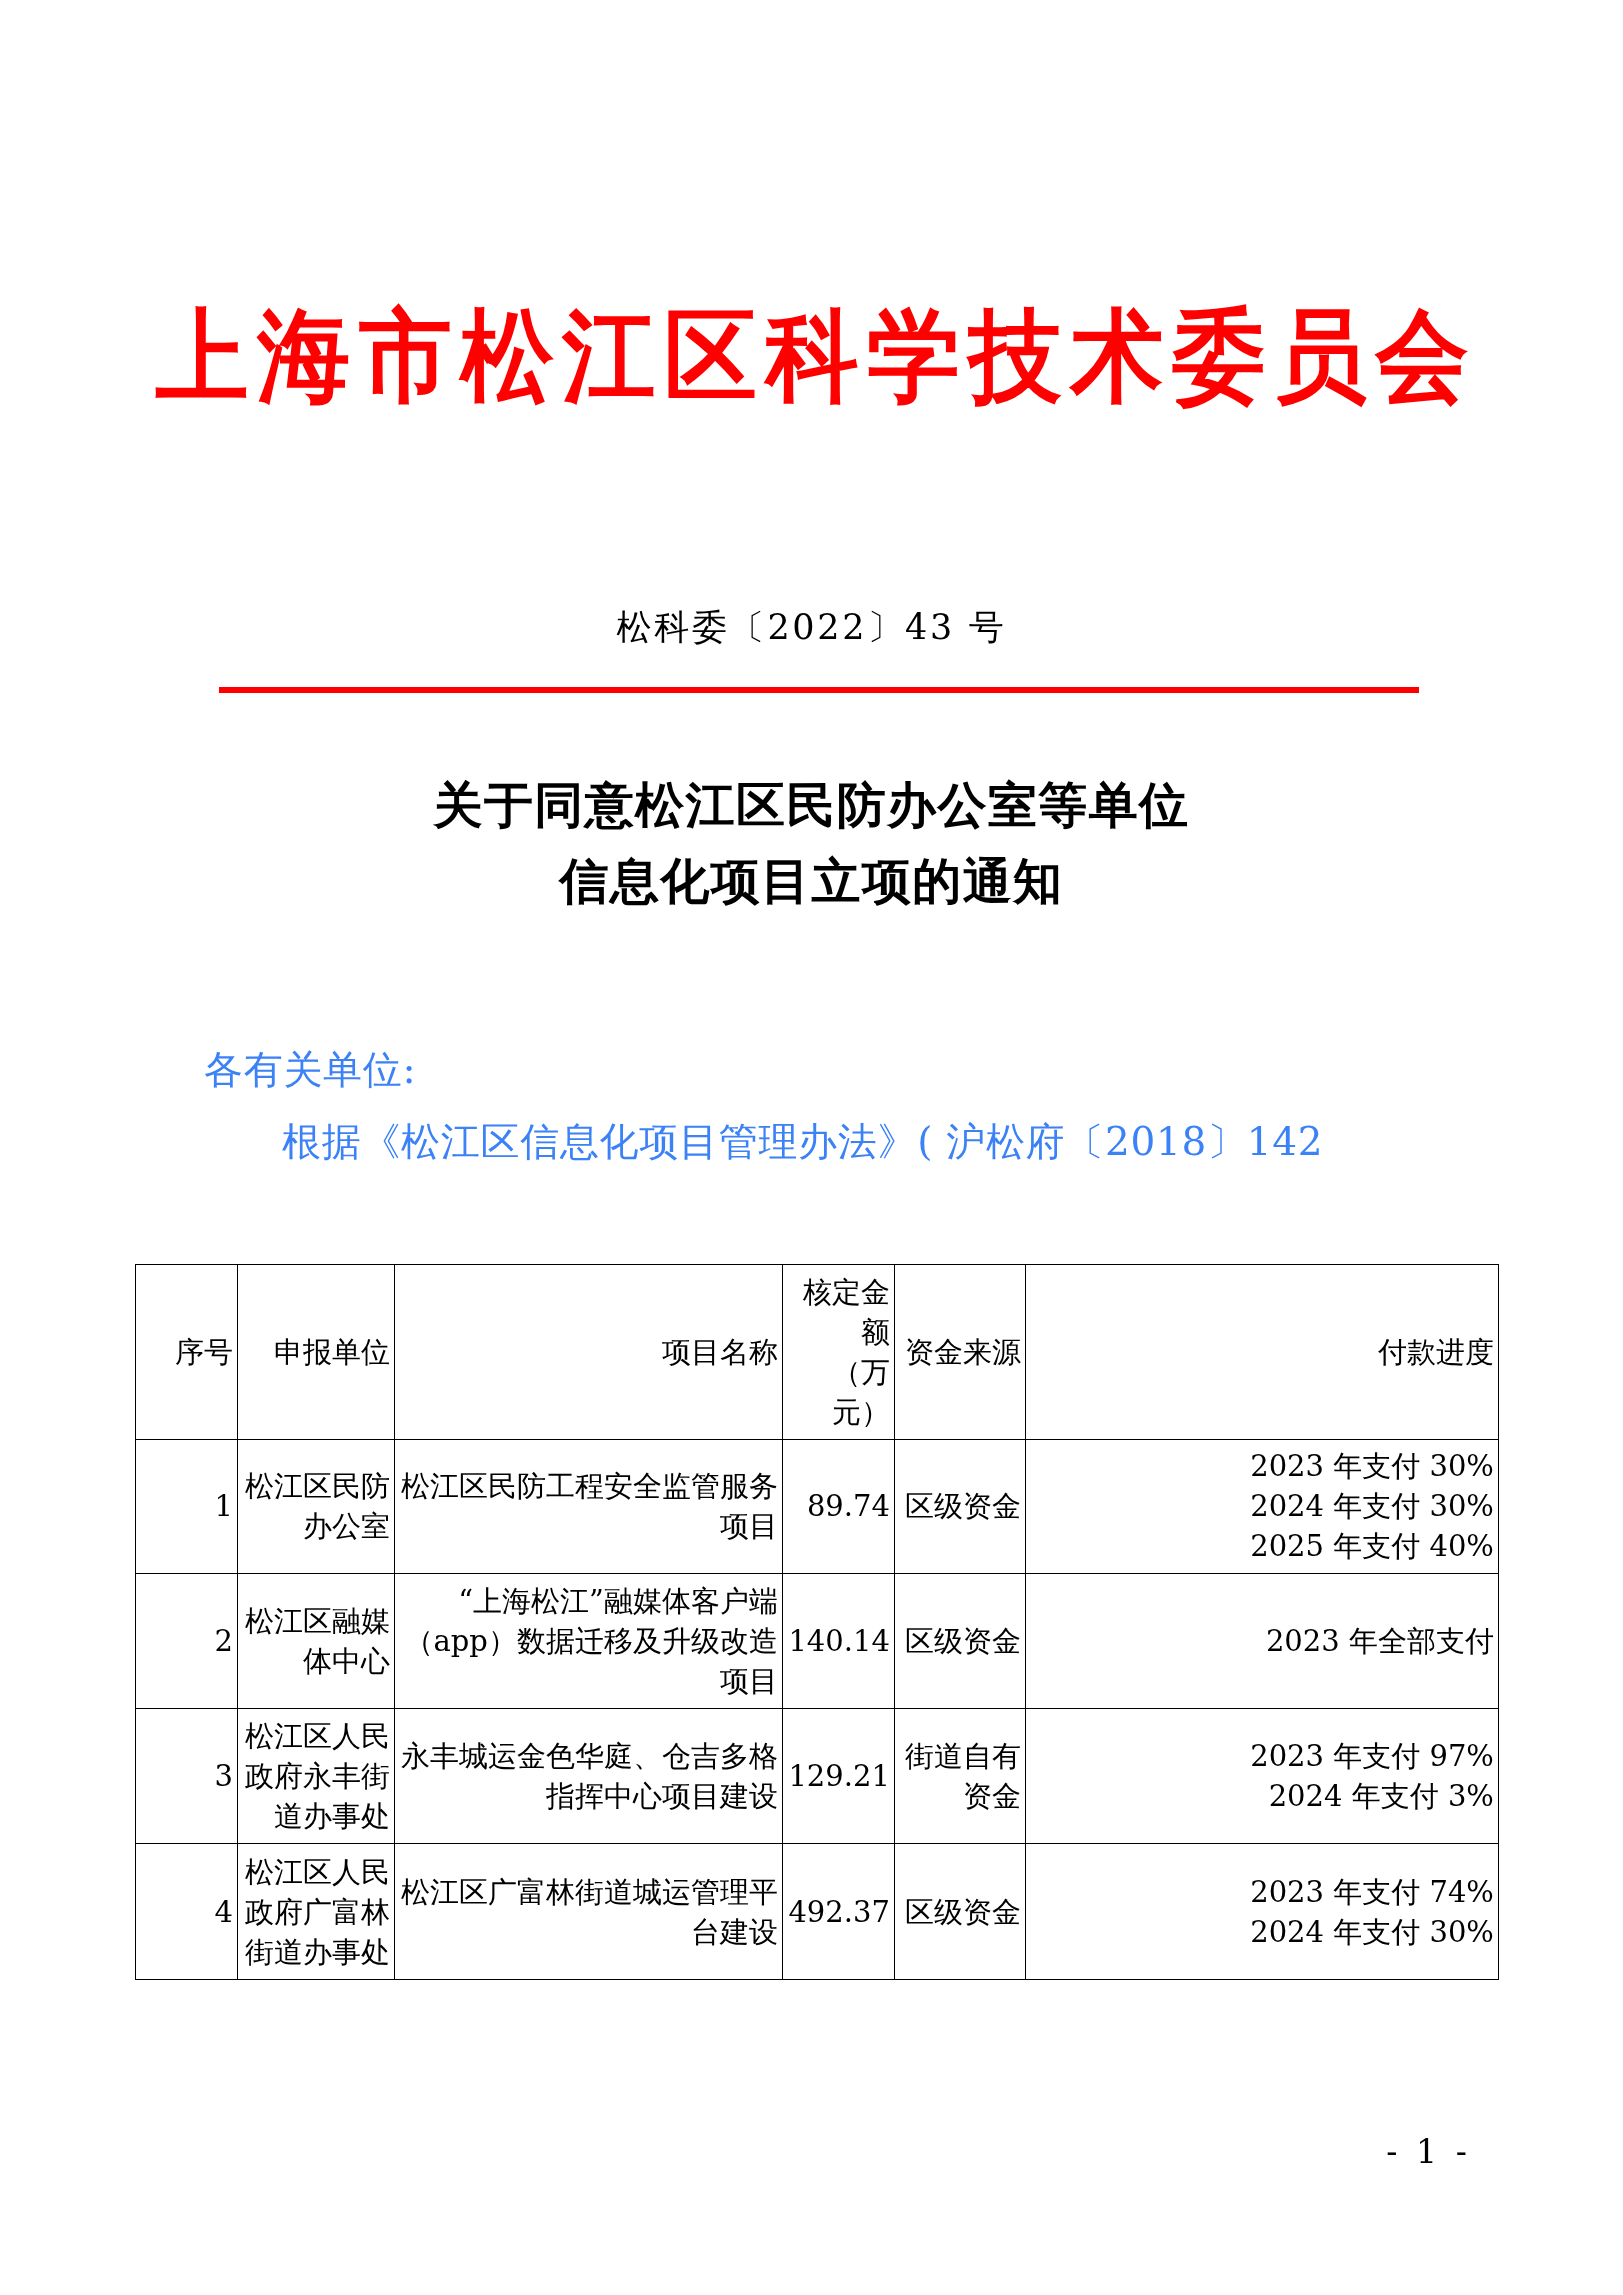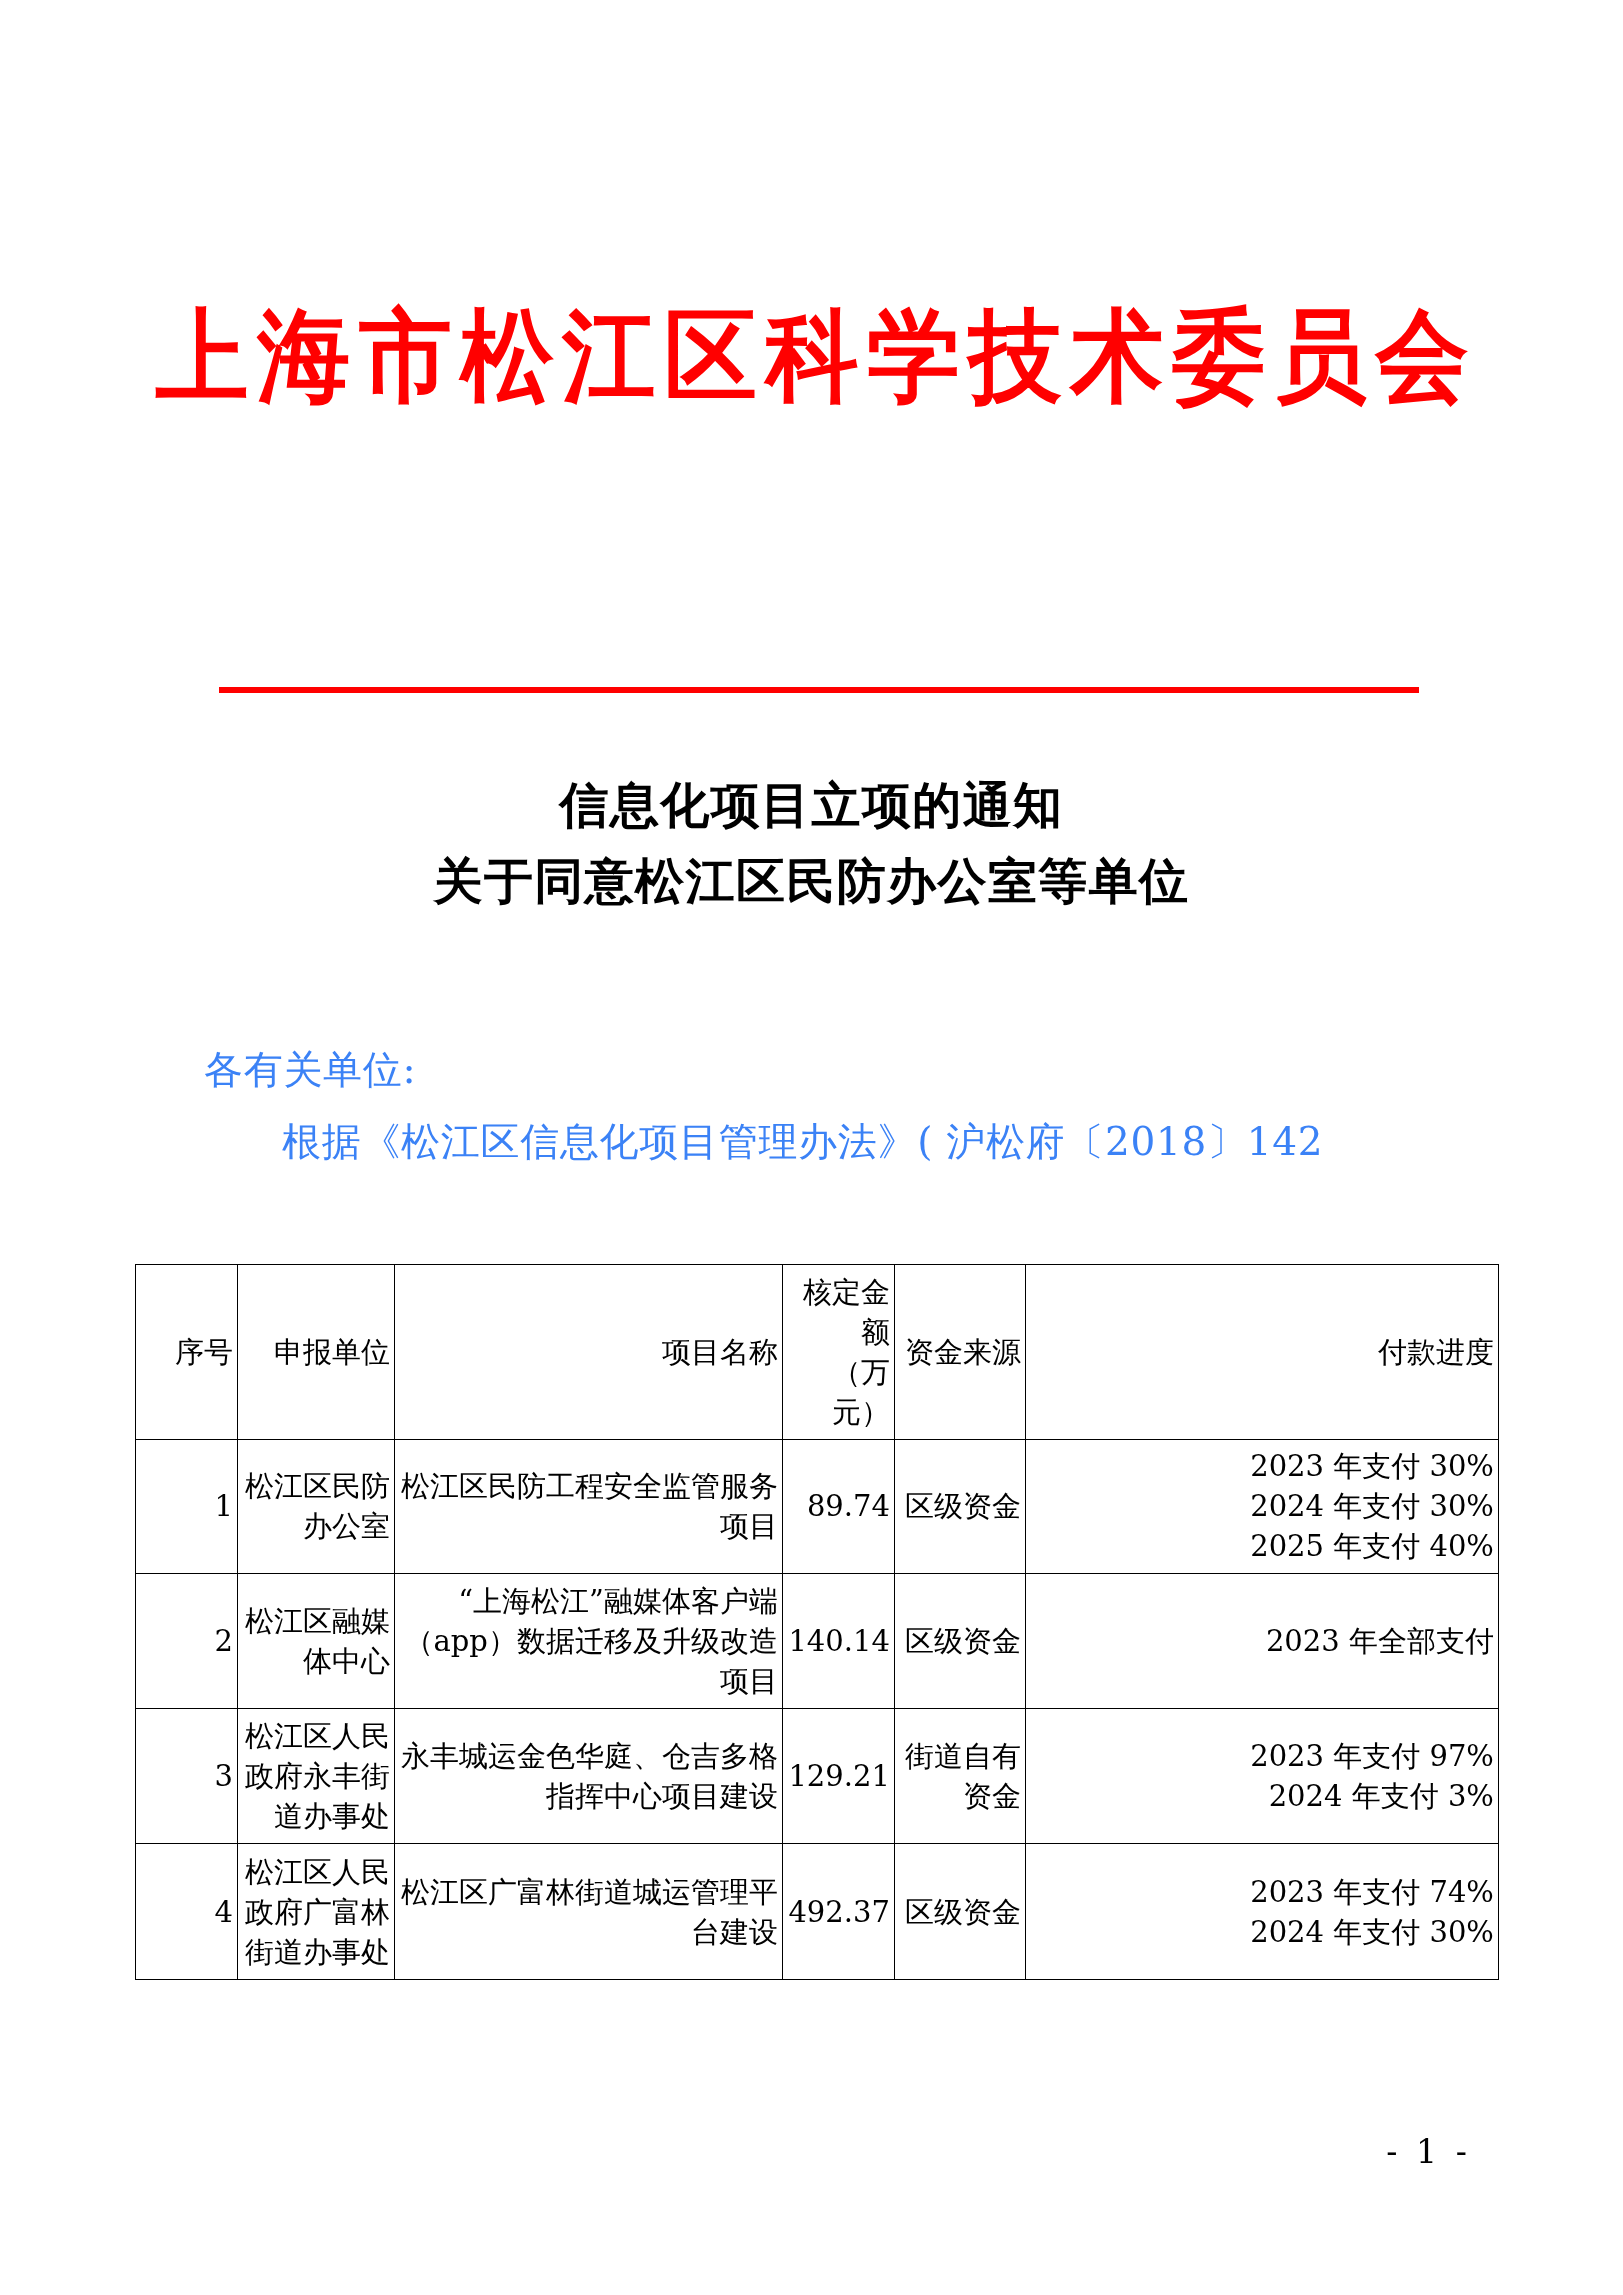--- a/index.html
+++ b/index.html
@@ -174,26 +174,29 @@
 </style>
 </head>
 <body>
 
 <div class="page">
 
   <div class="masthead">
     <div class="masthead-title">上海市松江区科学技术委员会</div>
   </div>
 
+  <div class="docnum">
+    <span class="docnum-text">松科委〔2022〕43 号</span>
+  </div>
 
   <div class="red-rule"></div>
 
   <div class="doc-title">
+    <div class="doc-title-line">关于同意松江区民防办公室等单位</div>
     <div class="doc-title-line">信息化项目立项的通知</div>
-    <div class="doc-title-line">关于同意松江区民防办公室等单位</div>
   </div>
 
   <div class="body-block">
     <p class="body-p">各有关单位:</p>
     <p class="body-p indent">根据《松江区信息化项目管理办法》( 沪松府〔2018〕142</p>
   </div>
 
   <div class="tbl-wrap">
     <table class="grid">
       <colgroup>

